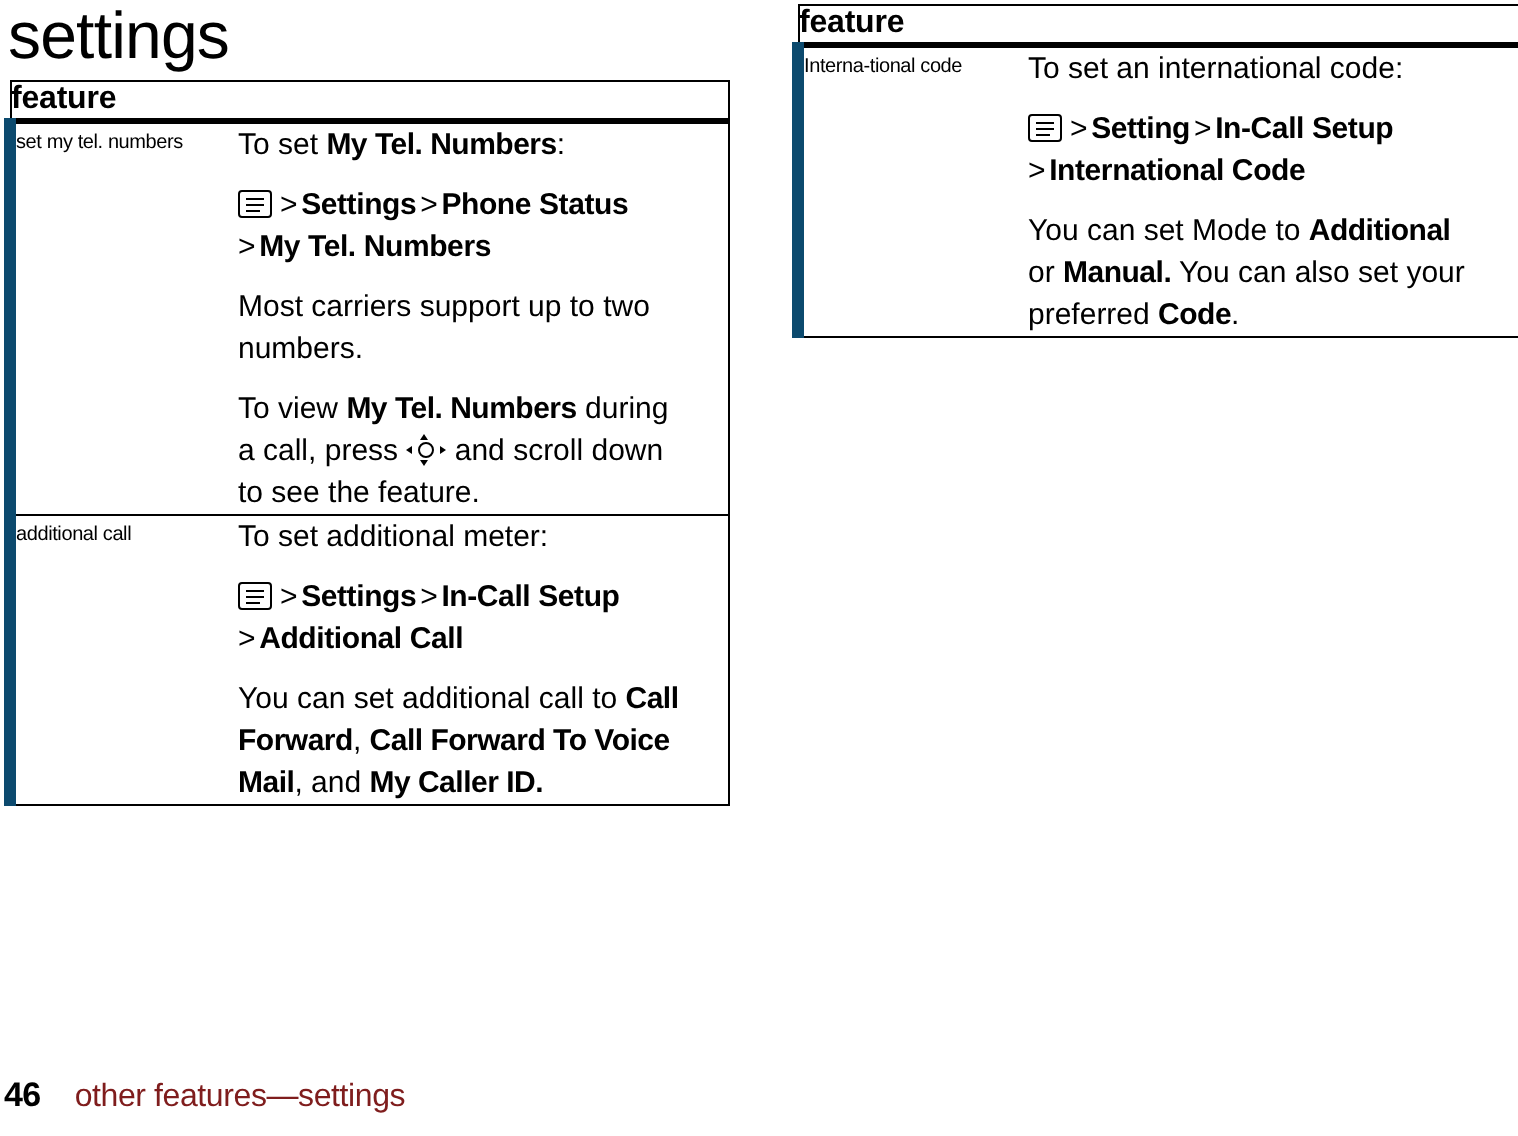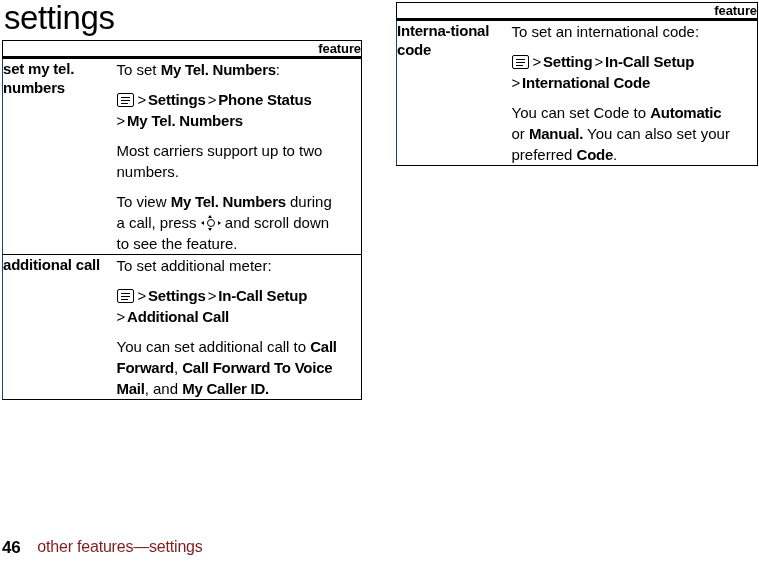--- a/index.html
+++ b/index.html
@@ -47,36 +47,36 @@
     vertical-align: top;
     padding: 0;
   }
 
   
   .hdr-row > th {
     border-top: 1px solid #000;
     border-bottom: 3px solid #000;
     border-left: 1px solid #000;
     border-right: 1px solid #000;
-    text-align: right;
-    font-size: 13px;
+    text-align: left;
+    font-size: 16px;
     font-weight: 700;
     padding: 6px 0 7px 9px;
     letter-spacing: -0.1px;
   }
 
   
   .body-row > td {
     border-bottom: 1px solid #000;
     padding: 8px 6px 9px 9px;
   }
   .body-row > td.c-key {
-    border-left: 1px solid #0c4a6e;
-    font-weight: 700;
-    font-size: 15px;
+    border-left: 6px solid #0c4a6e;
+    font-weight: 400;
+    font-size: 10px;
     line-height: 19px;
     letter-spacing: -0.2px;
     padding-right: 2px;
   }
   .body-row > td.c-val {
     border-right: 1px solid #000;
     font-size: 15px;
     line-height: 21px;
     padding-left: 3px;
     padding-right: 22px;
@@ -176,21 +176,21 @@
     border-width: 3px 2.4px 0 2.4px;
     border-color: #000 transparent transparent transparent;
   }
 
   
   .footer {
     position: absolute;
     left: 2px;
     bottom: 10px;
     display: flex;
-    align-items: flex-start;
+    align-items: flex-end;
   }
   .footer .pg {
     font-size: 17px;
     font-weight: 700;
     margin-right: 17px;
     letter-spacing: -0.3px;
   }
   .footer .crumb {
     font-size: 16px;
     font-weight: 400;
@@ -261,21 +261,21 @@
     <tbody>
 
       <tr class="body-row">
         <td class="c-key">Interna-tional code</td>
         <td class="c-val">
 
           <p class="p">To set an international code:</p>
 
           <p class="p path"><span class="menu-icon"><i></i><i></i><i></i></span><span class="sep">&gt;</span><span>Setting</span><span class="sep">&gt;</span><span>In-Call Setup</span><br><span class="sep" style="padding-left:0">&gt;</span><span>International Code</span></p>
 
-          <p class="p"><span>You can set Code to </span><span class="ui">Automatic</span><span> or </span><span class="ui">Manual.</span><span> You can also set your preferred </span><span class="ui">Code</span><span>.</span></p>
+          <p class="p"><span>You can set Mode to </span><span class="ui">Additional</span><span> or </span><span class="ui">Manual.</span><span> You can also set your preferred </span><span class="ui">Code</span><span>.</span></p>
 
         </td>
       </tr>
 
 
 
 
     </tbody>
   </table>
 </div>

